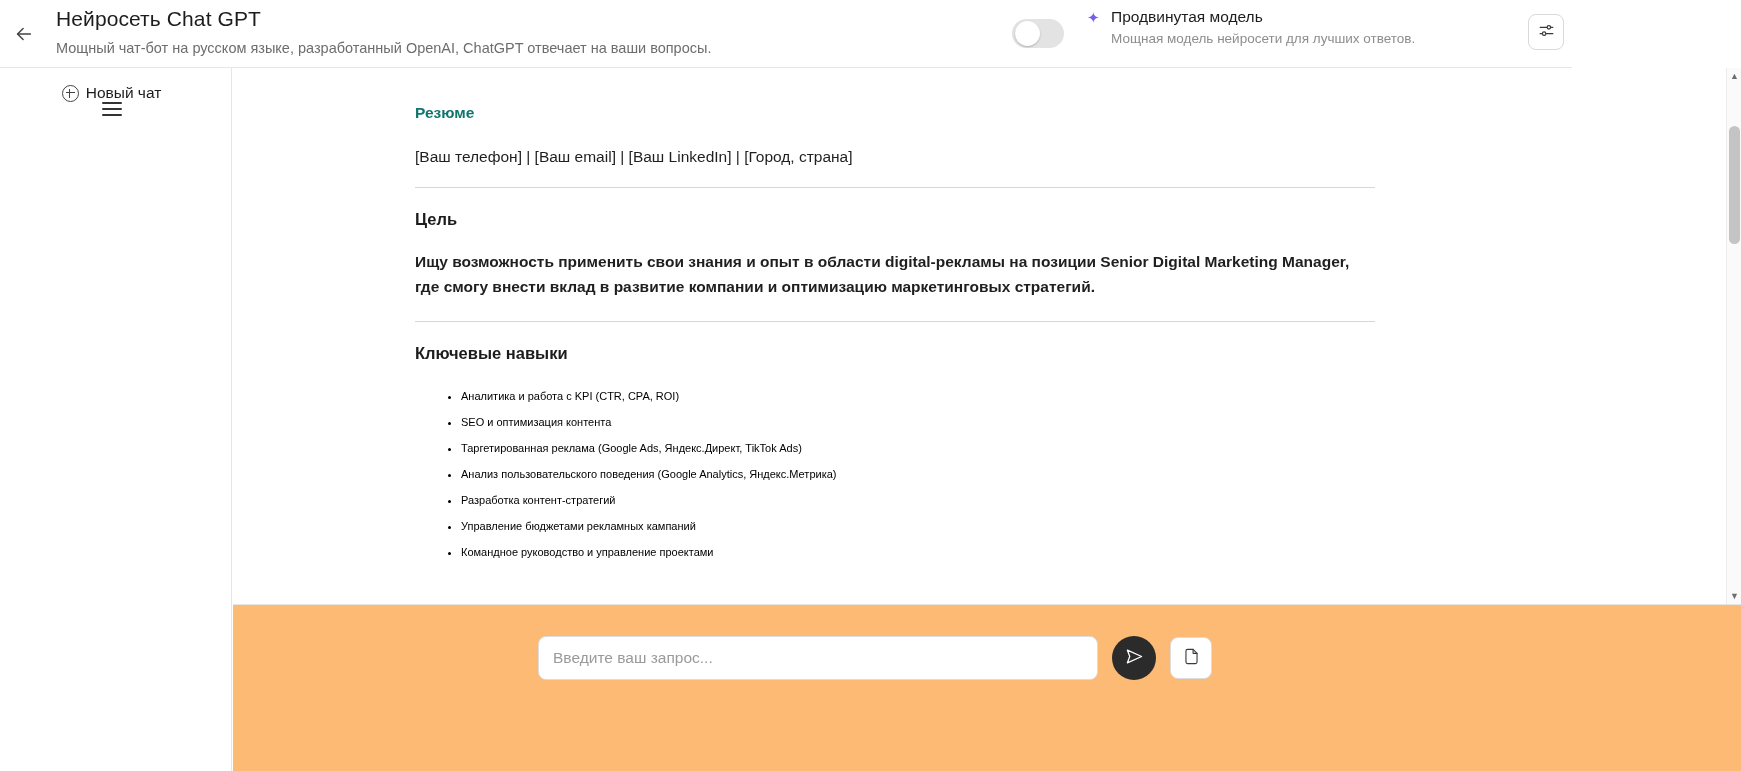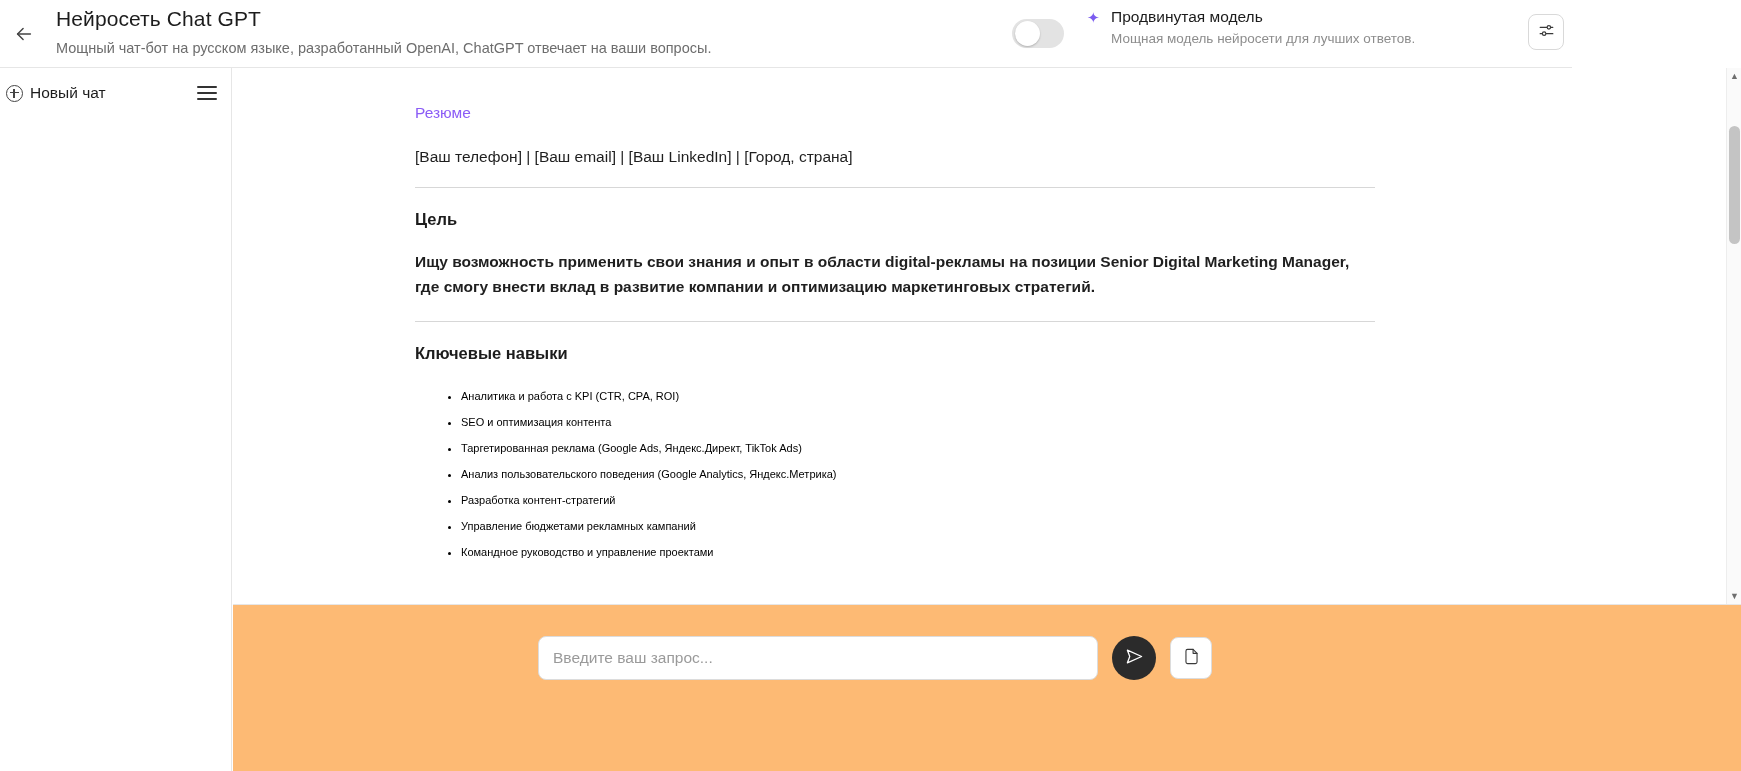--- a/index.html
+++ b/index.html
@@ -127,20 +127,21 @@
     height: 703px;
     border-right: 1px solid #e6e6e6;
     box-sizing: border-box;
     background: #fff;
   }
   .sidebar-top {
     display: flex;
     align-items: center;
     justify-content: space-between;
     padding: 16px 14px 0 6px;
+    flex-direction: column;
   }
   .new-chat {
     display: flex;
     align-items: center;
     gap: 7px;
     font-size: 15.5px;
     color: #1c1c1c;
     cursor: pointer;
   }
   .plus-circle {
@@ -182,23 +183,23 @@
     overflow: hidden;
     background: #fff;
   }
   .doc {
     padding: 36px 0 0 0;
     width: 960px;
     margin-left: 182px;
   }
   .doc h3 {
     font-size: 15.5px;
-    font-weight: normal;
+    font-weight: bold;
     margin: 0 0 22px 0;
-    color: #8b5cf6;
+    color: #0f766e;
   }
   .doc h4 {
     font-size: 15.5px;
     font-weight: bold;
     margin: 0 0 12px 0;
     color: #1c1c1c;
   }
   .doc p {
     font-size: 15.5px;
     line-height: 25px;

